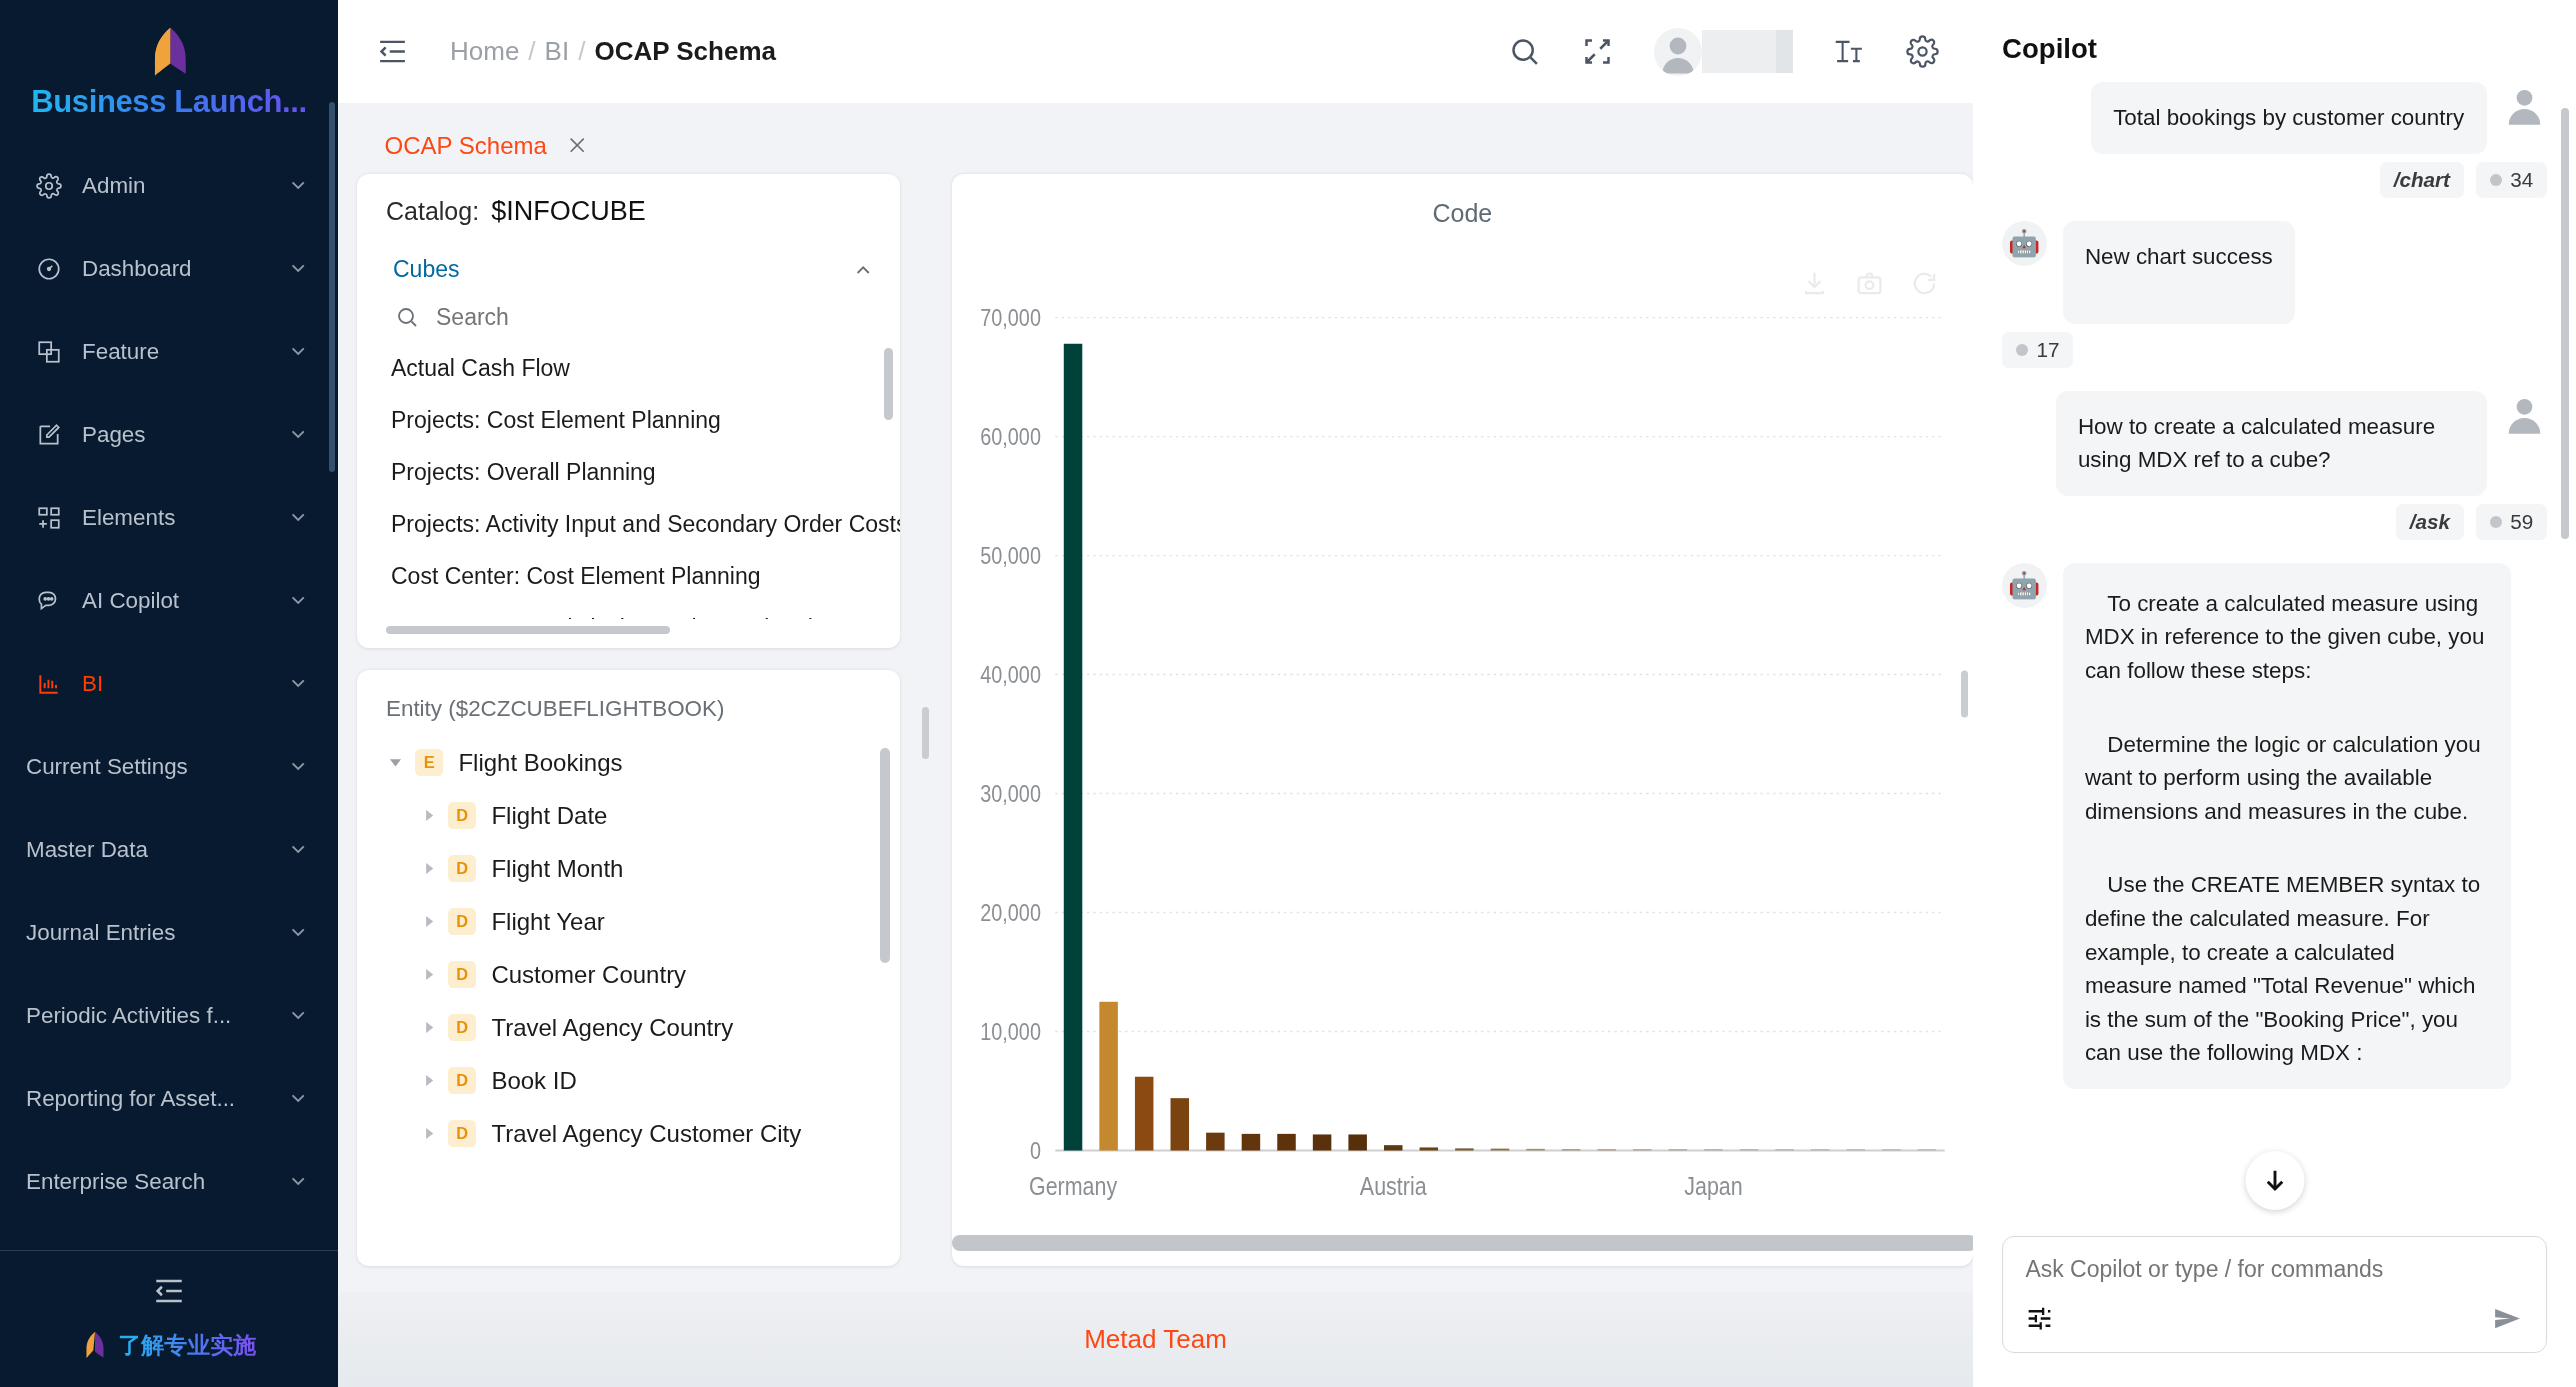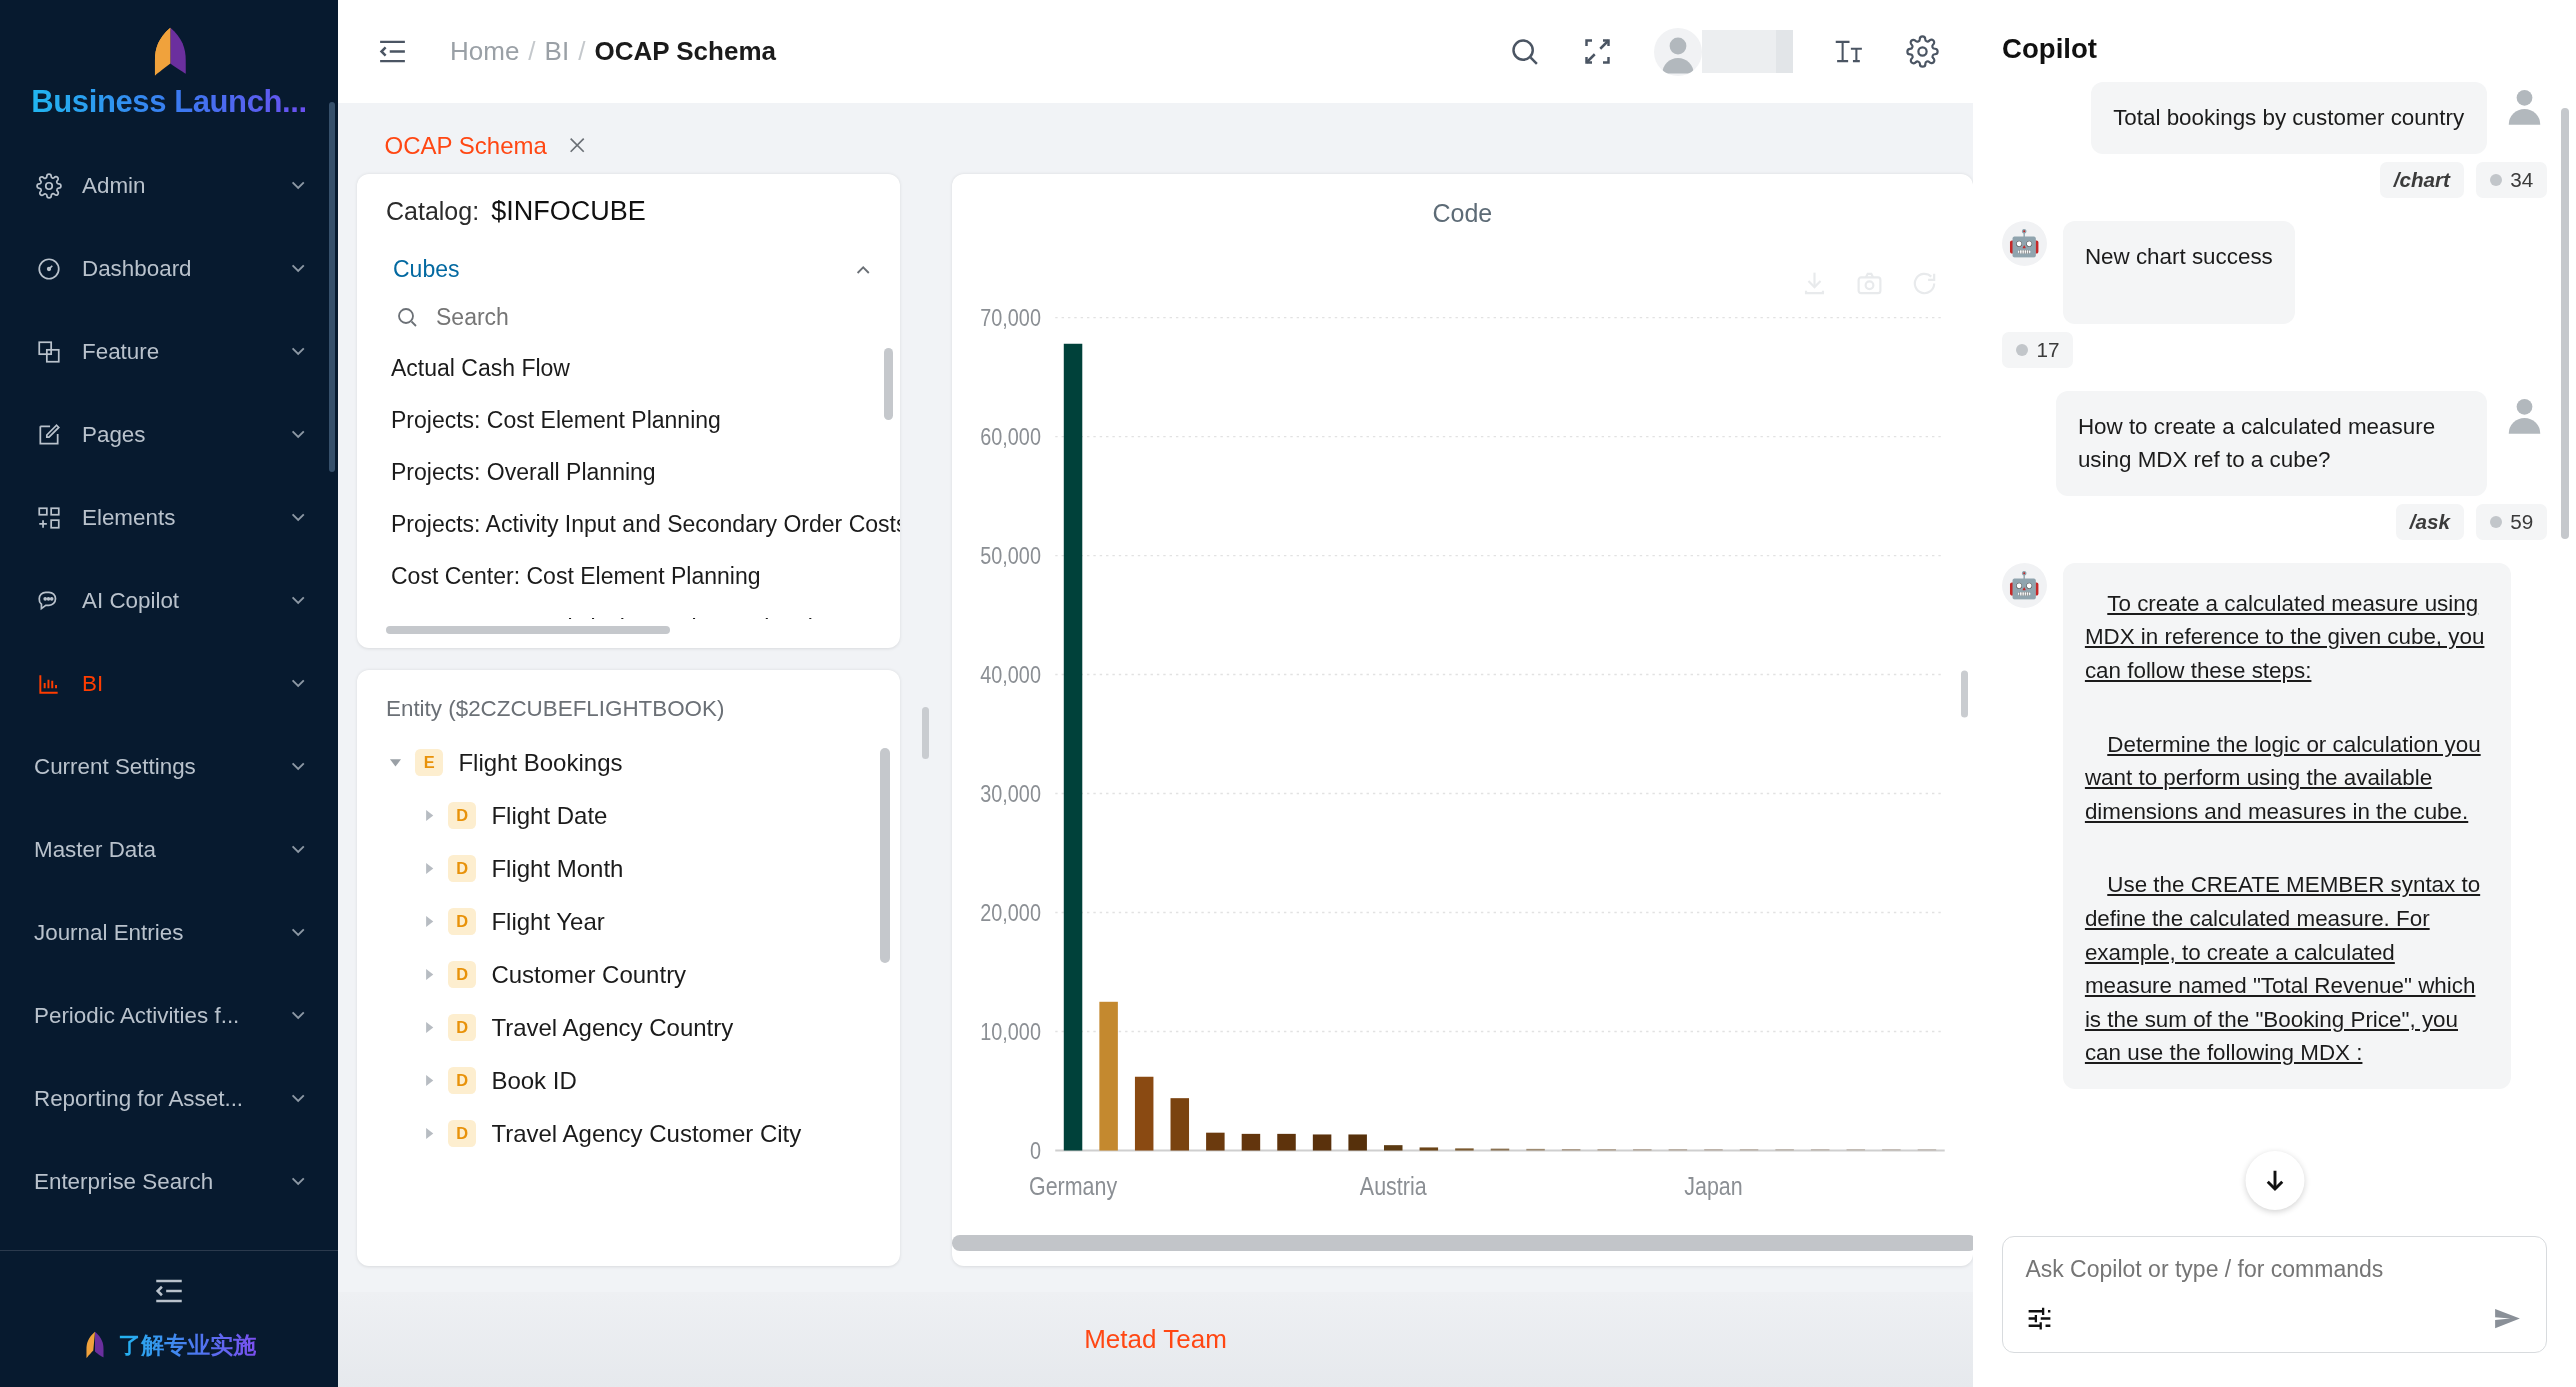--- a/index.html
+++ b/index.html
@@ -38,21 +38,21 @@
   .nav-item {
     display: flex; align-items: center;
     height: 83px; padding: 0 29px 0 34px;
     color: #b9c2cc; font-size: 22.4px; cursor: pointer;
     position: relative;
   }
   .nav-item .ico { width: 29px; height: 29px; margin-right: 19px; flex: 0 0 29px; display:flex; align-items:center; justify-content:center;}
   .nav-item .ico svg { width: 26px; height: 26px; }
   .nav-label { flex: 1 1 auto; white-space: nowrap; overflow: hidden; text-overflow: ellipsis; }
   .nav-item .chev { width: 22.4px; height: 22.4px; opacity: .75; flex:0 0 22.4px; }
-  .nav-item.noicon { padding-left: 34px; }
+  .nav-item.noicon { padding-left: 26px; }
   .nav-item.active { color: #ff3d00; }
   .nav-item.active .ico svg { stroke: #ff3d00; }
 
   .sidebar-vscroll {
     position: absolute; right: 2.6px; top: 102px; width: 6px; height: 370px;
     background: #36506b; border-radius: 3.4px;
   }
   .sidebar-footer {
     flex: 0 0 auto;
     border-top: 0.9px solid #2b3a4d;
@@ -194,21 +194,21 @@
   }
   .copilot-header { padding: 33px 0 17px 29px; font-size: 27.6px; font-weight: bold; color: #111; flex: 0 0 auto;}
   .chat-scroll { flex: 1 1 auto; overflow: hidden; position: relative; padding: 0 29px 0 29px; min-height:0;}
   .msg-row { display: flex; gap: 15.5px; margin-bottom: 8.6px; }
   .msg-row.user { justify-content: flex-end; }
   .bubble {
     background: #f4f5f6; border-radius: 12px; padding: 19px 22.4px;
     font-size: 22.4px; line-height: 1.5; color: #1b1b1b; max-width: 431px;
   }
   .bubble.tall { min-height: 103px; }
-  .bubble.assistant-long { max-width: 448px; padding-top: 24px; text-decoration: underline; }
+  .bubble.assistant-long { max-width: 448px; padding-top: 24px; }
   .bubble.assistant-long p { text-indent: 22.4px; margin-bottom: 40px; }
   .bubble.assistant-long p:last-child { margin-bottom: 0; }
   .chip-row { display: flex; gap: 12px; margin: 6.9px 0 22.4px 0; }
   .chip-row.right { justify-content: flex-end; }
   .chip {
     background: #f4f5f6; border-radius: 6.9px; padding: 6px 13.8px;
     font-size: 20.7px; color: #3b3b3b;
   }
   .chip.cmd { font-style: italic; font-weight: 600; }
   .chip.count { display: flex; align-items: center; gap: 8.6px; }

